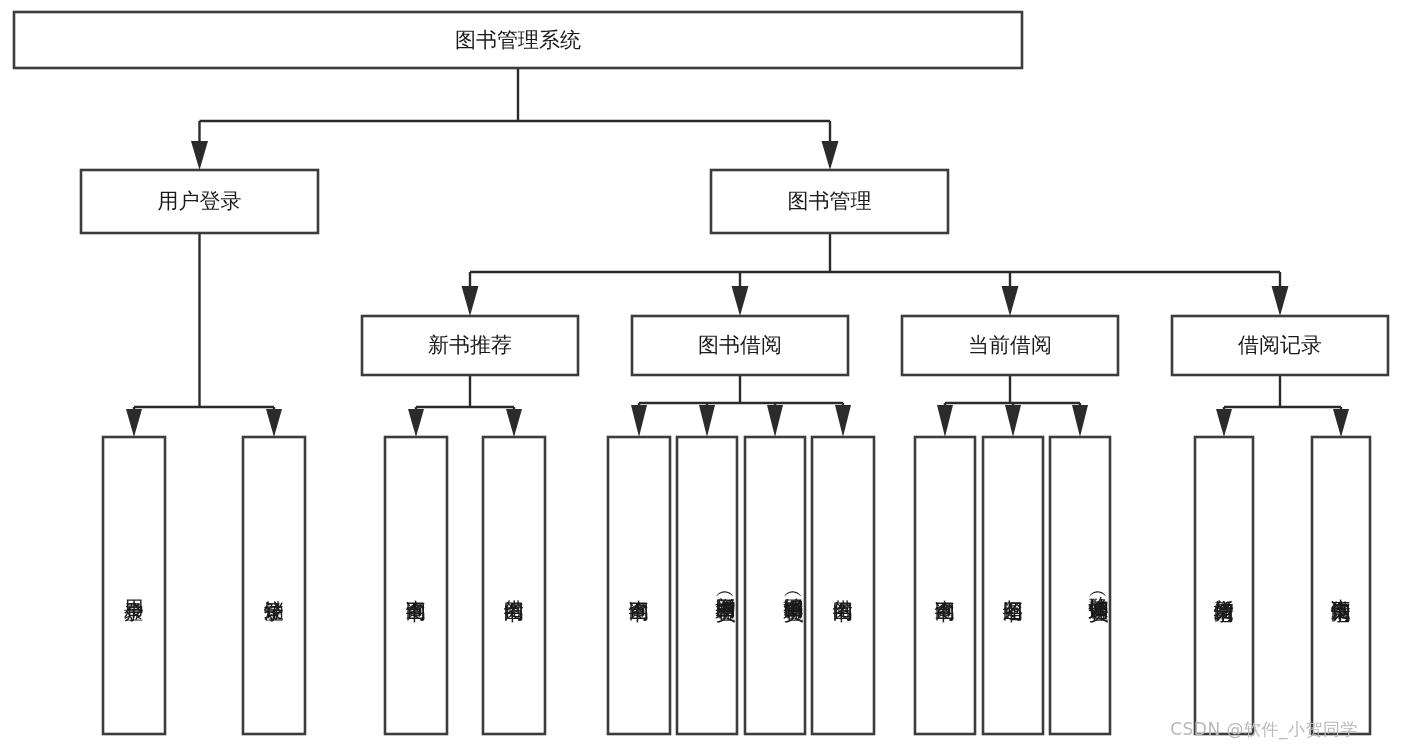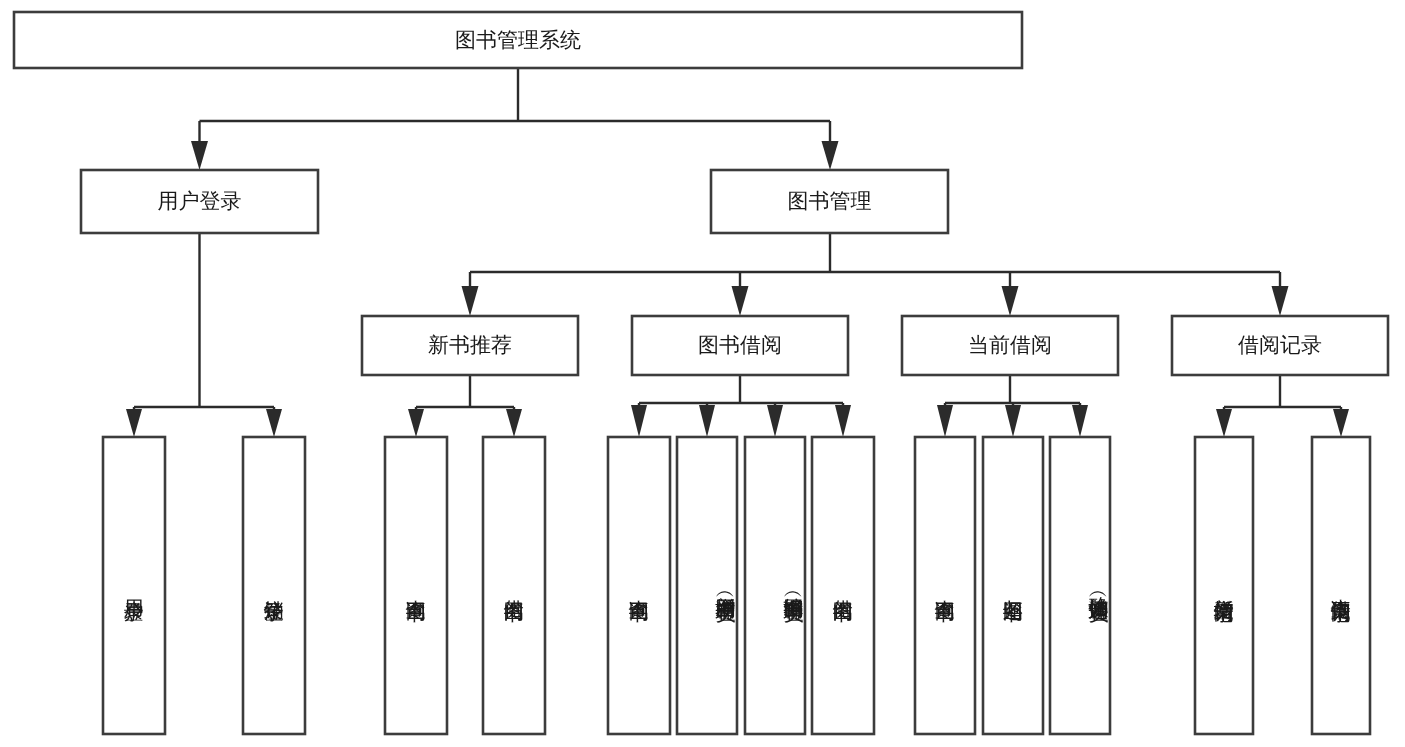--- a/index.html
+++ b/index.html
@@ -205,14 +205,15 @@
   <div class="leaf-label-wrap" style="left:915px; top:437px; width:60px; height:297px;">查询图书</div>
 
   <div class="leaf-label-wrap" style="left:983px; top:437px; width:60px; height:297px;">归还图书</div>
 
   <div class="leaf-label-wrap" style="left:1050px; top:437px; width:60px; height:297px; align-items:flex-start;">确认归还（管理员）</div>
 
   <div class="leaf-label-wrap" style="left:1195px; top:437px; width:58px; height:297px;">新增借阅记录</div>
 
   <div class="leaf-label-wrap" style="left:1312px; top:437px; width:58px; height:297px;">查询借阅记录</div>
 
+  <div class="watermark">CSDN @软件_小贺同学</div>
 
 </div>
 
 </body></html>

